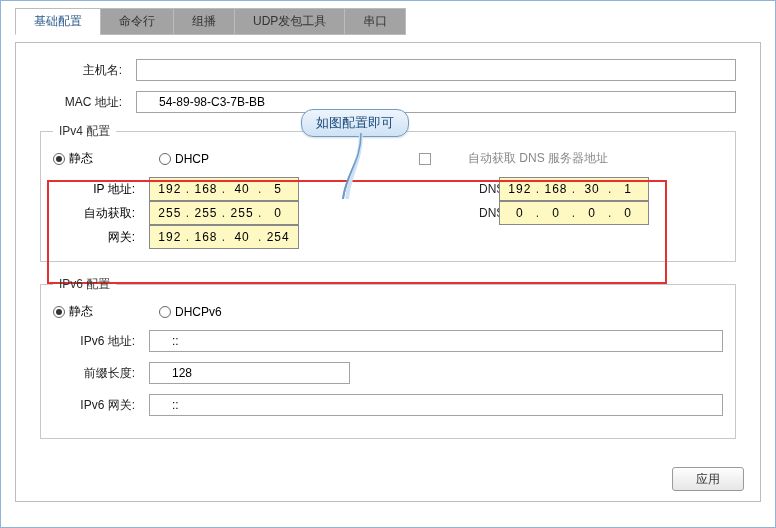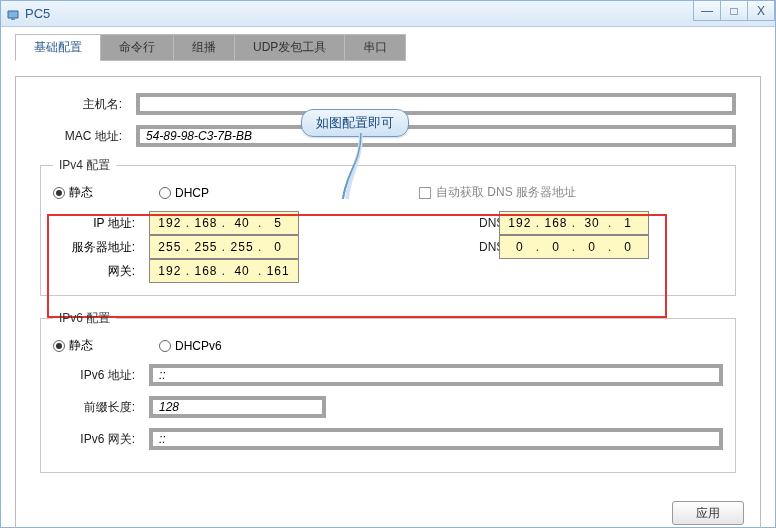--- a/index.html
+++ b/index.html
@@ -7,24 +7,24 @@
   .window { width: 776px; height: 528px; border: 1px solid #8fb3d9; background: #fff; position: relative; }
   .titlebar { height: 26px; background: linear-gradient(#eef5fc, #d9e8f7); border-bottom: 1px solid #b8cde2; display: flex; align-items: center; padding: 0 4px; }
   .titlebar .icon { width: 16px; height: 16px; margin-right: 4px; display: inline-flex; align-items: center; justify-content: center; }
   .titlebar .title { color: #2a5a8a; font-size: 13px; }
   .winbtns { position: absolute; right: 0; top: 0; display: flex; }
   .winbtn { width: 28px; height: 20px; border: 1px solid #9bb8d3; border-top: none; background: linear-gradient(#f5fafe,#dbe9f5); display: flex; align-items: center; justify-content: center; color: #3a5a7a; margin-left: -1px; cursor: pointer; font-family: Arial; }
   .tabs { display: flex; padding: 6px 14px 0 14px; position: relative; }
   .tab { padding: 4px 18px; border: 1px solid #bcbcbc; background: #a3a3a3; margin-right: 0px; margin-left: -1px; color: #333; cursor: pointer; position: relative; top: 1px; }
   .tab:first-child { margin-left: 0; }
   .tab.active { background: #fff; border-bottom: 1px solid #fff; color: #2a5a8a; }
-  .content { border: 1px solid #bcbcbc; margin: 16px 14px 14px 14px; padding: 16px 24px 12px 24px; height: 460px; position: relative; }
+  .content { border: 1px solid #bcbcbc; margin: 8px 14px 14px 14px; padding: 16px 24px 12px 24px; height: 460px; position: relative; }
   .row { display: flex; align-items: center; margin-bottom: 10px; }
   .lbl { width: 96px; text-align: right; padding-right: 14px; color: #222; }
-  .txt { flex: 1; height: 22px; border: 4px solid #a3a3a3; padding: 2px 6px; background: #fff; font-style: italic; }
+  .txt { flex: 1; height: 22px; border: 1px solid #a3a3a3; padding: 2px 22px; background: #fff; }
   fieldset { border: 1px solid #c8c8c8; margin: 0 0 14px 0; padding: 10px 12px 12px 12px; position: relative; }
   legend { padding: 0 6px; color: #333; }
   .radios { display: flex; align-items: center; margin-bottom: 10px; }
   .radio { display: inline-flex; align-items: center; margin-right: 40px; cursor: pointer; }
   .rdot { width: 12px; height: 12px; border: 1px solid #666; border-radius: 50%; margin-right: 4px; display: inline-flex; align-items: center; justify-content: center; background: #fff; }
   .rdot .inner { width: 6px; height: 6px; border-radius: 50%; background: #333; }
   .chk { width: 12px; height: 12px; border: 1px solid #999; background: #fff; margin-right: 5px; display: inline-block; }
   .chklbl { color: #888; display: inline-flex; align-items: center; }
   .grid { display: grid; grid-template-columns: 96px 150px 140px 60px 150px; row-gap: 0; align-items: center; }
   .ipbox { height: 24px; border: 1px solid #888; background: #fef9c3; display: flex; align-items: center; justify-content: space-between; padding: 0 4px; font-size: 12px; letter-spacing: 1px; }
@@ -38,34 +38,20 @@
   .callout svg { position: absolute; left: 40px; top: 24px; }
   .applybtn { position: absolute; right: 16px; bottom: 10px; width: 72px; height: 24px; border: 1px solid #9a9a9a; background: linear-gradient(#fefefe,#e6e6e6); border-radius: 3px; cursor: pointer; color:#333; }
   .v6row { display:flex; align-items:center; margin-bottom:10px; }
   .v6row .lbl { width:96px; }
   .v6row .txt.short { flex:0 0 60px; }
 </style>
 </head>
 <body>
 
 <div class="window">
-  <div class="titlebar">
-    <span class="icon">
-      <svg width="14" height="14" viewBox="0 0 14 14">
-          <path d="M2 4h10v7H2z" fill="#7fb3e0" stroke="#3a6a9a"></path>
-          <path d="M5 11h4v2H5z" fill="#6a95c0"></path>
-        </svg>
-    </span>
-    <span class="title">PC5</span>
-    <div class="winbtns">
-      <div class="winbtn">—</div>
-      <div class="winbtn">□</div>
-      <div class="winbtn">X</div>
-    </div>
-  </div>
 
   <div class="tabs">
     <div class="tab active">基础配置</div>
     <div class="tab">命令行</div>
     <div class="tab">组播</div>
     <div class="tab">UDP发包工具</div>
     <div class="tab">串口</div>
   </div>
 
   <div class="content">
@@ -86,21 +72,21 @@
         <span class="radio">
           <span class="rdot">
               <span class="inner"></span>
             </span>
           <span>静态</span>
         </span>
         <span class="radio" style="margin-left:26px;">
           <span class="rdot"></span>
           <span>DHCP</span>
         </span>
-        <span class="chklbl" style="margin-left:170px;">
+        <span class="chklbl" style="margin-left:170px;gap:32px;">
           <span class="chk"></span>
           <span>自动获取 DNS 服务器地址</span>
         </span>
       </div>
 
       <div class="grid">
         <div class="glbl">IP 地址:</div>
         <div class="ipbox">
           <span class="oct">192</span>
             <span class="dot">.</span>
@@ -115,21 +101,21 @@
         <div class="ipbox">
           <span class="oct">192</span>
             <span class="dot">.</span>
           <span class="oct">168</span>
             <span class="dot">.</span>
           <span class="oct">30</span>
             <span class="dot">.</span>
           <span class="oct">1</span>
         </div>
 
-        <div class="glbl">服务器地址:</div>
+        <div class="glbl">自动获取:</div>
         <div class="ipbox">
           <span class="oct">255</span>
             <span class="dot">.</span>
           <span class="oct">255</span>
             <span class="dot">.</span>
           <span class="oct">255</span>
             <span class="dot">.</span>
           <span class="oct">0</span>
         </div>
         <div></div>
@@ -145,21 +131,21 @@
         </div>
 
         <div class="glbl">网关:</div>
         <div class="ipbox">
           <span class="oct">192</span>
             <span class="dot">.</span>
           <span class="oct">168</span>
             <span class="dot">.</span>
           <span class="oct">40</span>
             <span class="dot">.</span>
-          <span class="oct">161</span>
+          <span class="oct">254</span>
         </div>
         <div></div>
           <div></div>
           <div></div>
       </div>
 
       <div class="redbox" style="left:6px; top:40px; width:620px; height:104px;"></div>
     </fieldset>
 
     <fieldset>

